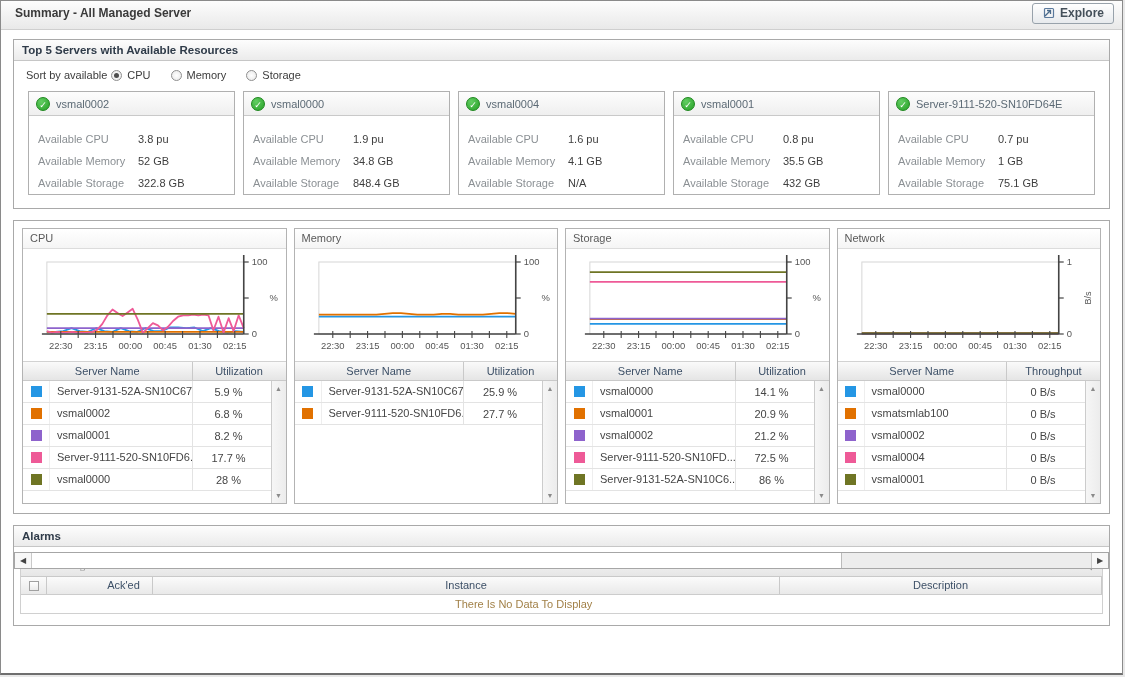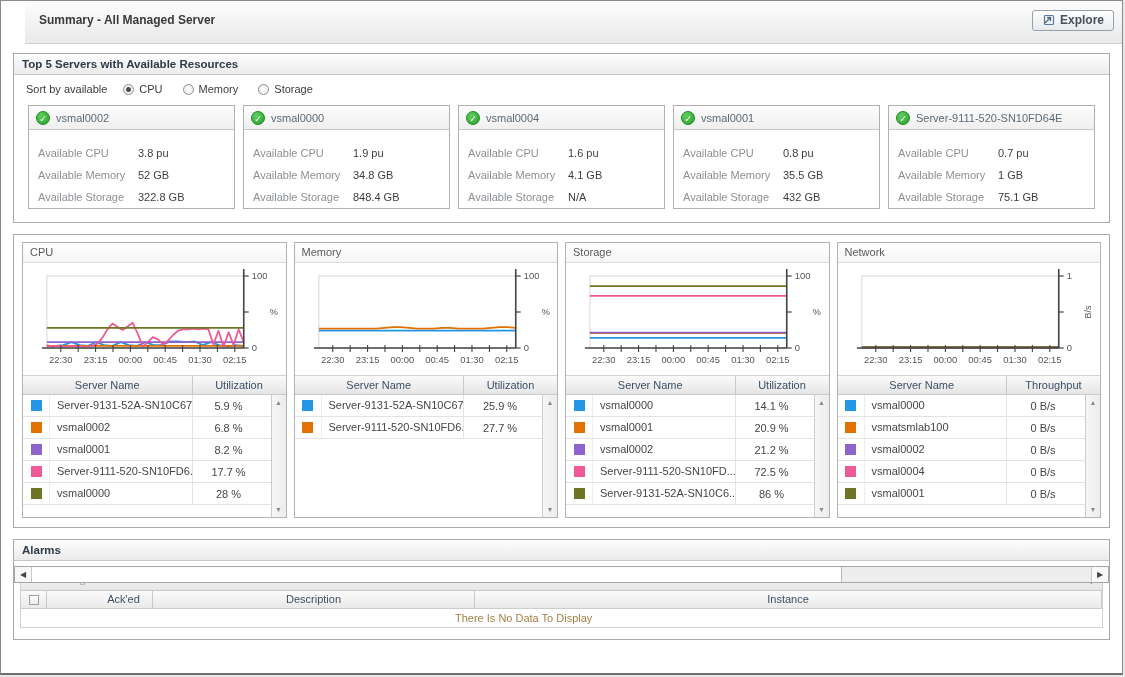--- a/index.html
+++ b/index.html
@@ -1,27 +1,27 @@
 <!DOCTYPE html>
 <html><head>
 <meta charset="utf-8">
 <style>
   html,body{margin:0;padding:0;background:#e8e8e8;}
   body{font-family:"Liberation Sans","DejaVu Sans",sans-serif;font-size:11px;color:#3c3c3c;}
   .window{position:relative;width:1123px;height:675px;margin:0;background:#fff;border:1px solid #8a8a8a;border-bottom:2px solid #6f6f6f;box-sizing:border-box;overflow:hidden;}
-  .titlebar{height:43px;background:linear-gradient(#fdfdfd,#e9e9e9);border-bottom:1px solid #cfcfcf;display:flex;align-items:center;padding:0 8px 4px 14px;box-sizing:border-box;margin-left:24px;}
+  .titlebar{height:29px;background:linear-gradient(#fdfdfd,#e9e9e9);border-bottom:1px solid #cfcfcf;display:flex;align-items:center;padding:0 8px 4px 14px;box-sizing:border-box;}
   .title{font-weight:bold;font-size:12px;color:#3a3a3a;flex:1;}
   .explore-btn{display:flex;align-items:center;gap:5px;border:1px solid #98a2ab;border-radius:3px;background:linear-gradient(#ffffff,#e7eaed);padding:2px 9px 3px;font-weight:bold;color:#44505a;font-size:12px;font-family:inherit;cursor:pointer;}
   .content{position:relative;height:546px;padding:9px 12px 16px;box-sizing:border-box;}
   .box{border:1px solid #a9a9a9;margin-bottom:11px;background:#fff;}
   .box-header{height:20px;line-height:20px;padding-left:8px;font-weight:bold;color:#2f3b49;background:linear-gradient(#fdfdfd,#ebebeb);border-bottom:1px solid #c6c6c6;font-size:11.5px;}
 
   
   .sort-row{display:flex;align-items:center;padding:8px 12px 4px;}
-  .sort-label{margin-right:16px;color:#3c3c3c;}
+  .sort-label{margin-right:4px;color:#3c3c3c;}
   .sort-opt{display:flex;align-items:center;gap:5px;margin-right:20px;cursor:pointer;}
   .radio{width:11px;height:11px;border-radius:50%;border:1px solid #8f8f8f;background:radial-gradient(#ffffff,#e6e6e6);position:relative;display:inline-block;box-sizing:border-box;}
   .radio.sel::after{content:"";position:absolute;left:2px;top:2px;width:5px;height:5px;border-radius:50%;background:#4d4d4d;}
   .cards{display:flex;gap:8px;padding:6px 14px 13px;}
   .card{flex:1;border:1px solid #b0b0b0;background:#fff;min-width:0;}
   .card-header{display:flex;align-items:center;gap:6px;height:23px;padding:0 7px;background:linear-gradient(#fdfdfd,#efefef);border-bottom:1px solid #c9c9c9;color:#5c6a75;cursor:pointer;}
   .ok-icon{flex:0 0 14px;width:14px;height:14px;border-radius:50%;background:radial-gradient(circle at 35% 30%,#62cd62,#27a127);border:1px solid #1d871d;color:#fff;font-size:9px;line-height:14px;text-align:center;font-weight:bold;box-sizing:border-box;}
   .ok-icon::after{content:"\2713";}
   .card-name{overflow:hidden;white-space:nowrap;text-overflow:ellipsis;}
   .card-body{padding:7px 9px 5px;}
@@ -540,22 +540,22 @@
                 <path d="M10.5 8.5 L14 8.5 L12.25 11.5 Z" fill="#8a8a8a"></path>
               </svg>
             </span>
           </div>
         <div class="alarm-head" id="alarm-head">
             <div class="hc hc-check">
               <span class="cbx"></span>
             </div>
             <div class="hc hc-sev">Sev</div>
             <div class="hc hc-acked">Ack'ed</div>
+            <div class="hc hc-inst">Instance</div>
             <div class="hc hc-desc">Description</div>
-            <div class="hc hc-inst">Instance</div>
           </div>
         <div class="alarm-empty">There Is No Data To Display</div>
       </div>
       <div class="alarm-filler"></div>
     </section>
 
     <div class="hscroll">
       <div class="hbtn hbtn-l">◀</div>
       <div class="hthumb"></div>
       <div class="htrack"></div>

